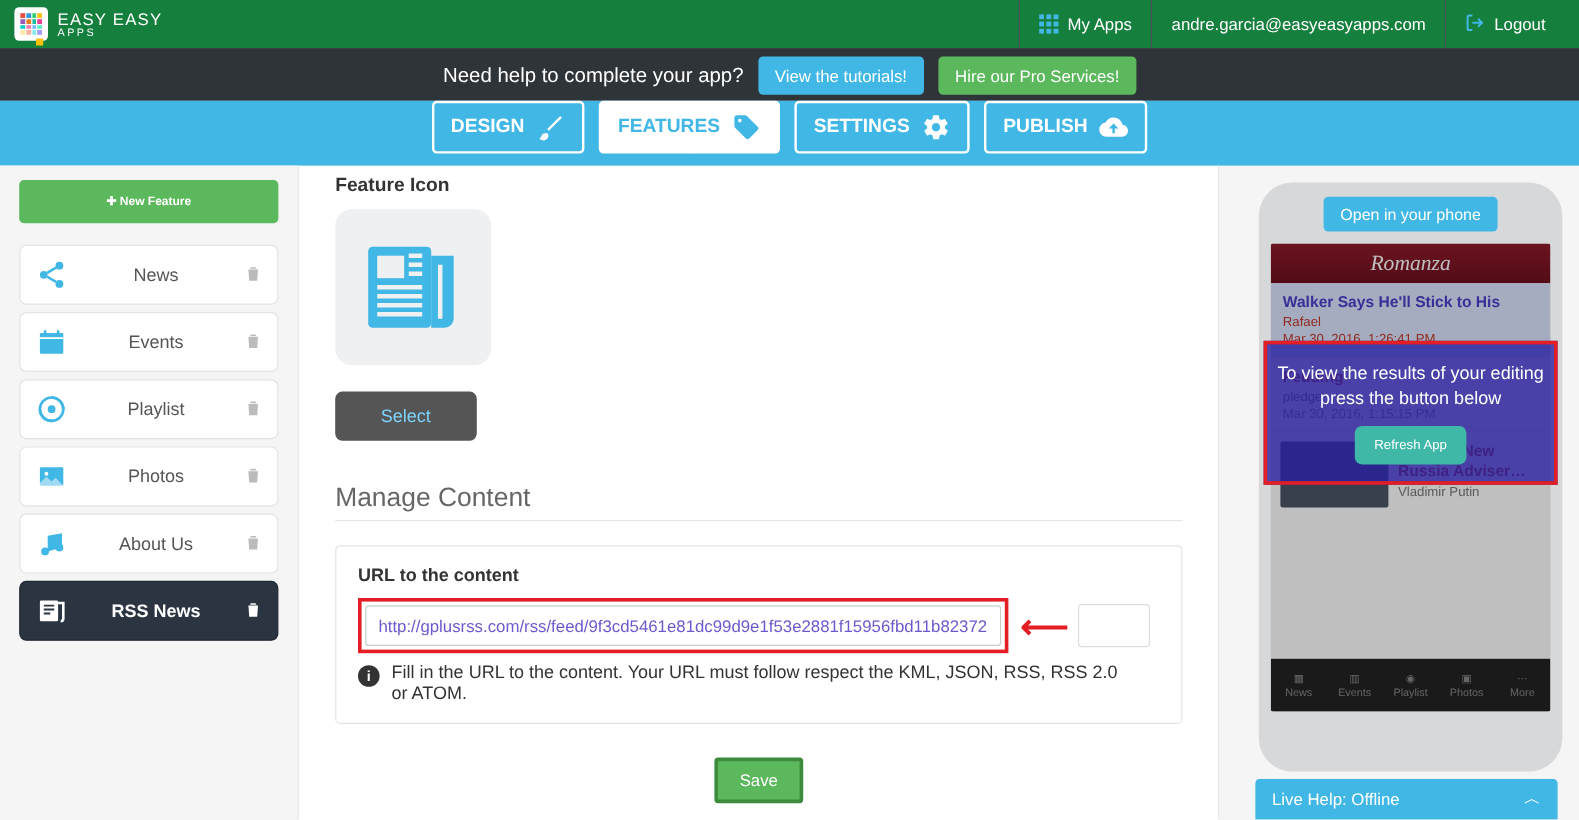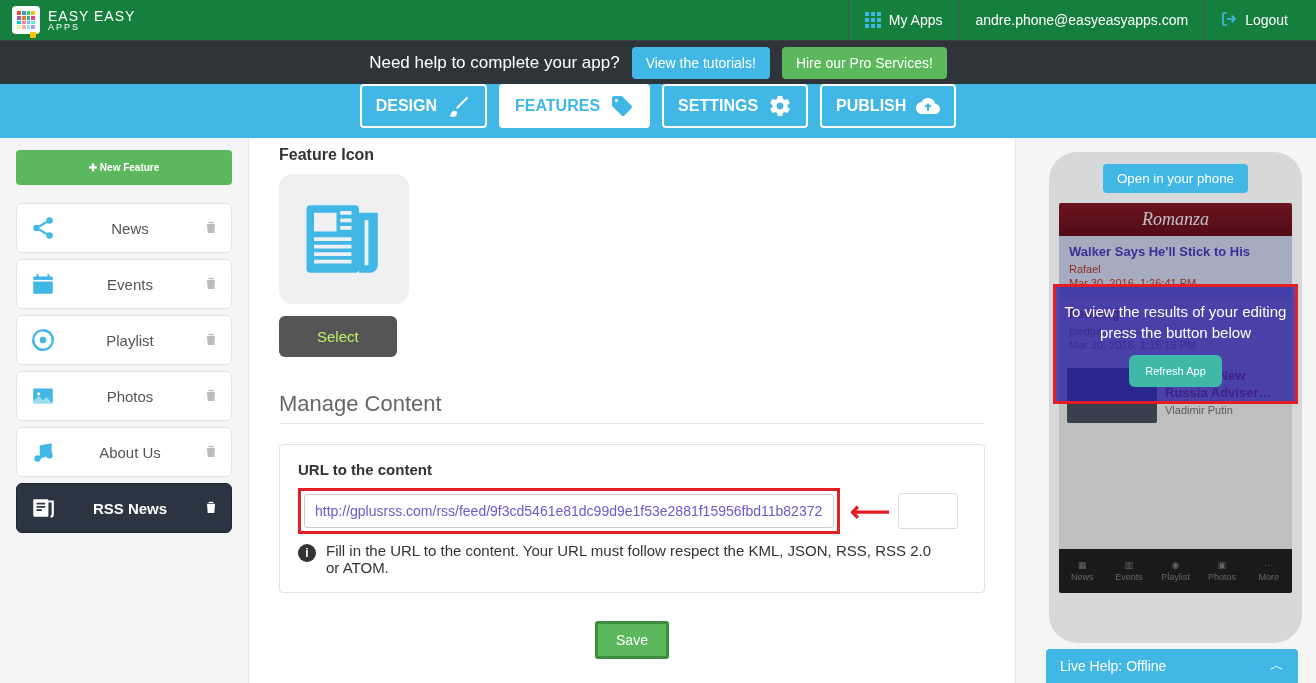--- a/index.html
+++ b/index.html
@@ -47,21 +47,21 @@
 .feat-icon { width: 28px; height: 28px; display:flex; align-items:center; justify-content:center; color:#41b7e6; }
 .feature-item.active .feat-icon { color:#fff; }
 .feat-label { flex: 1; text-align: center; font-size: 15px; color:#555;}
 .trash { color: #bbb; cursor:pointer; }
 .feature-item.active .trash { color:#fff; }
 
 
 .main { flex: 1; background: #fff; border-left:1px solid #e8e8e8; border-right:1px solid #e8e8e8; overflow-y: auto; padding: 8px 30px 20px 30px; position:relative;}
 .sec-title { font-size: 16px; font-weight: bold; margin-bottom: 10px; }
 .icon-tile { width: 130px; height: 130px; background: #eef0f2; border-radius: 14px; display:flex; align-items:center; justify-content:center; }
-.select-btn { margin-top: 12px; background: #555; color:#bef264; border:none; border-radius:6px; padding: 12px 38px; font-size:15px; cursor:pointer;}
+.select-btn { margin-top: 22px; background: #555; color:#7dd3fc; border:none; border-radius:6px; padding: 12px 38px; font-size:15px; cursor:pointer;}
 .manage-title { font-size: 22px; color: #666; margin-top: 34px; padding-bottom: 6px; border-bottom: 1px solid #e5e5e5; }
 .panel { border: 1px solid #e3e3e3; border-radius: 4px; margin-top: 20px; padding: 16px 18px; }
 .panel-label { font-weight: bold; font-size: 15px; margin-bottom: 10px; }
 .url-row { display:flex; align-items:center; gap:10px; }
 .url-input-wrap { border: 3px solid #e31e24; padding: 3px; flex: 0 0 auto; }
 .url-input { width: 530px; border: 1px solid #ccc; border-radius: 3px; padding: 8px 10px; font-size: 14px; color: #6a5acd; outline:none;}
 .arrow-left { color: #e31e24; font-size: 28px; font-weight:bold; letter-spacing:-2px;}
 .hint-row { display:flex; gap:10px; margin-top: 8px; align-items:flex-start;}
 .info-dot { width:18px; height:18px; border-radius:50%; background:#333; color:#fff; font-size:12px; font-weight:bold; display:flex; align-items:center;justify-content:center; flex-shrink:0; margin-top:2px;}
 .hint-text { font-size: 15px; color:#333; max-width: 620px; }
@@ -136,21 +136,21 @@
           <span></span>
           <span></span>
           <span></span>
           <span></span>
           <span></span>
           <span></span>
         </span>
       <span>My Apps</span>
     </div>
     <div class="topbar-item">
-      <span>andre.phone@easyeasyapps.com</span>
+      <span>andre.garcia@easyeasyapps.com</span>
     </div>
     <div class="topbar-item">
       <span style="color:#41b7e6;">
         <svg width="16" height="16" viewBox="0 0 24 24" fill="none" stroke="currentColor" stroke-width="2.5">
             <path d="M9 21H5a2 2 0 0 1-2-2V5a2 2 0 0 1 2-2h4"></path>
             <polyline points="16 17 21 12 16 7"></polyline>
             <line x1="21" y1="12" x2="9" y2="12"></line>
           </svg>
       </span>
       <span>Logout</span>

